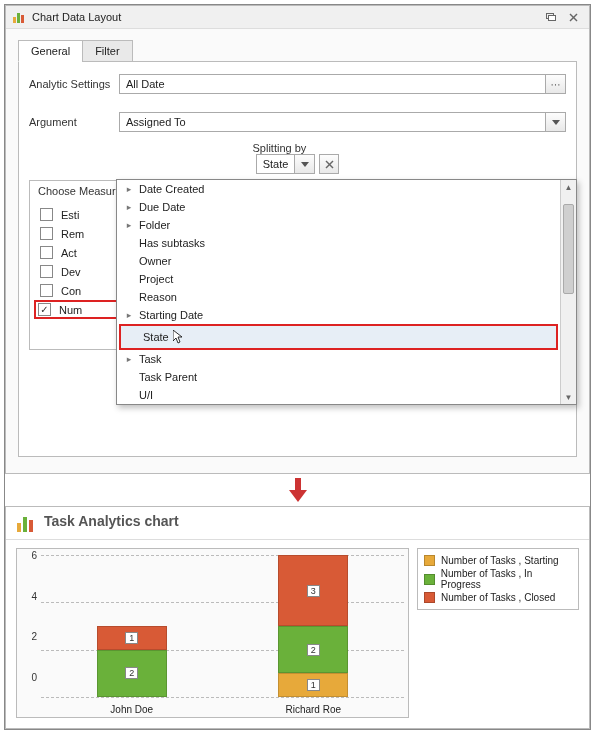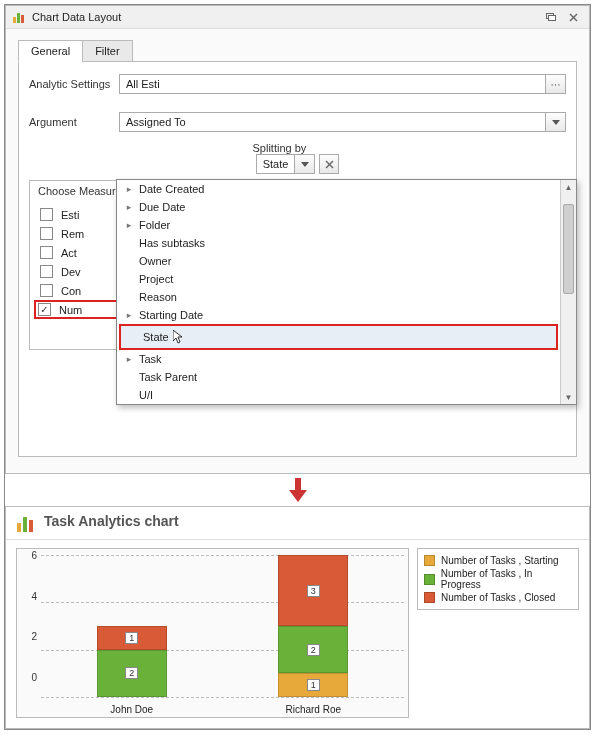--- a/index.html
+++ b/index.html
@@ -356,21 +356,21 @@
     <div class="content">
       <div class="tabs">
         <div class="tab active">General</div>
         <div class="tab">Filter</div>
       </div>
 
       <div class="form">
         <div class="row">
           <div class="label">Analytic Settings</div>
           <div class="field">
-            <div class="input">All Esti</div>
+            <div class="input">All Date</div>
             <div class="btn-small">⋯</div>
           </div>
         </div>
 
         <div class="row" style="margin-top:18px;">
           <div class="label">Argument</div>
           <div class="field">
             <div class="input">Assigned To</div>
             <div class="btn-small">
               <svg width="8" height="5" viewBox="0 0 8 5">

